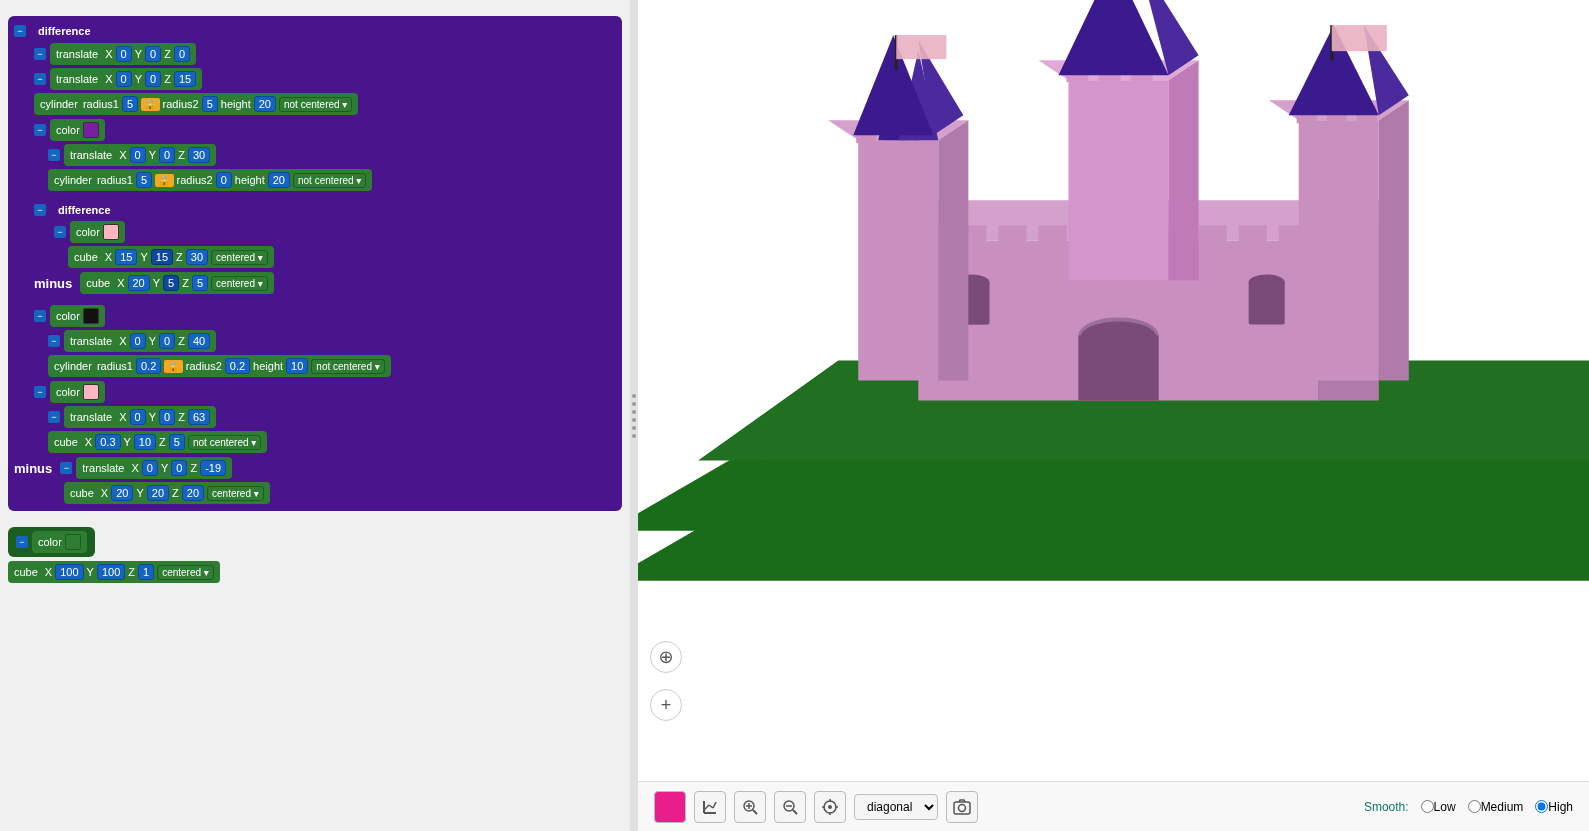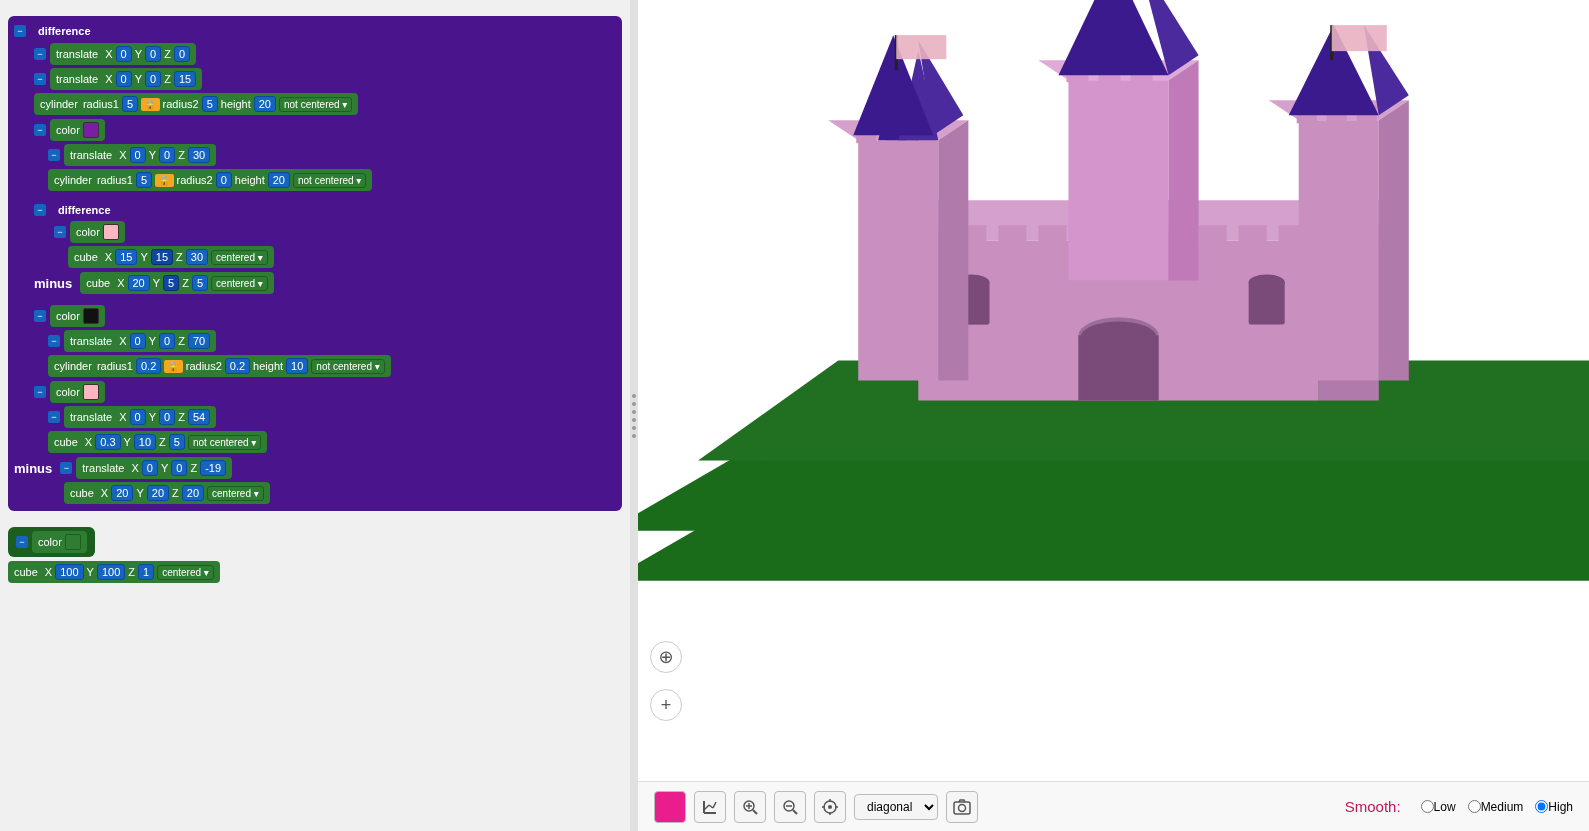--- a/index.html
+++ b/index.html
@@ -196,23 +196,23 @@
 
     .diagonal-select {
       border: 1px solid #bbb;
       border-radius: 4px;
       padding: 4px 8px;
       font-size: 12px;
       background: #f5f5f5;
     }
 
     .smooth-label {
-      font-size: 15px;
-      color: #be185d;
-      margin-right: 12px;
+      font-size: 12px;
+      color: #0f766e;
+      margin-right: 4px;
     }
 
     .radio-group {
       display: flex;
       align-items: center;
       gap: 12px;
     }
 
     .radio-item {
       display: flex;
@@ -394,21 +394,21 @@
 
     <div class="block-row" style="margin-left:34px;">
       <span class="collapse-btn">−</span>
       <span class="block-green">
         <span>translate</span>
         <span style="margin-left:4px;">X</span>
         <span class="num-box">0</span>
         <span>Y</span>
         <span class="num-box">0</span>
         <span>Z</span>
-        <span class="num-box">70</span>
+        <span class="num-box">40</span>
       </span>
     </div>
 
     <div class="block-row" style="margin-left:34px;">
       <span class="block-green">
         <span>cylinder</span>
         <span style="margin-left:2px;">radius1</span>
         <span class="num-box">0.2</span>
         <span class="lock-icon">🔒</span>
         <span>radius2</span>
@@ -429,21 +429,21 @@
 
     <div class="block-row" style="margin-left:34px;">
       <span class="collapse-btn">−</span>
       <span class="block-green">
         <span>translate</span>
         <span style="margin-left:4px;">X</span>
         <span class="num-box">0</span>
         <span>Y</span>
         <span class="num-box">0</span>
         <span>Z</span>
-        <span class="num-box">54</span>
+        <span class="num-box">63</span>
       </span>
     </div>
 
     <div class="block-row" style="margin-left:34px;">
       <span class="block-green">
         <span>cube</span>
         <span style="margin-left:4px;">X</span>
         <span class="num-box">0.3</span>
         <span>Y</span>
         <span class="num-box">10</span>

